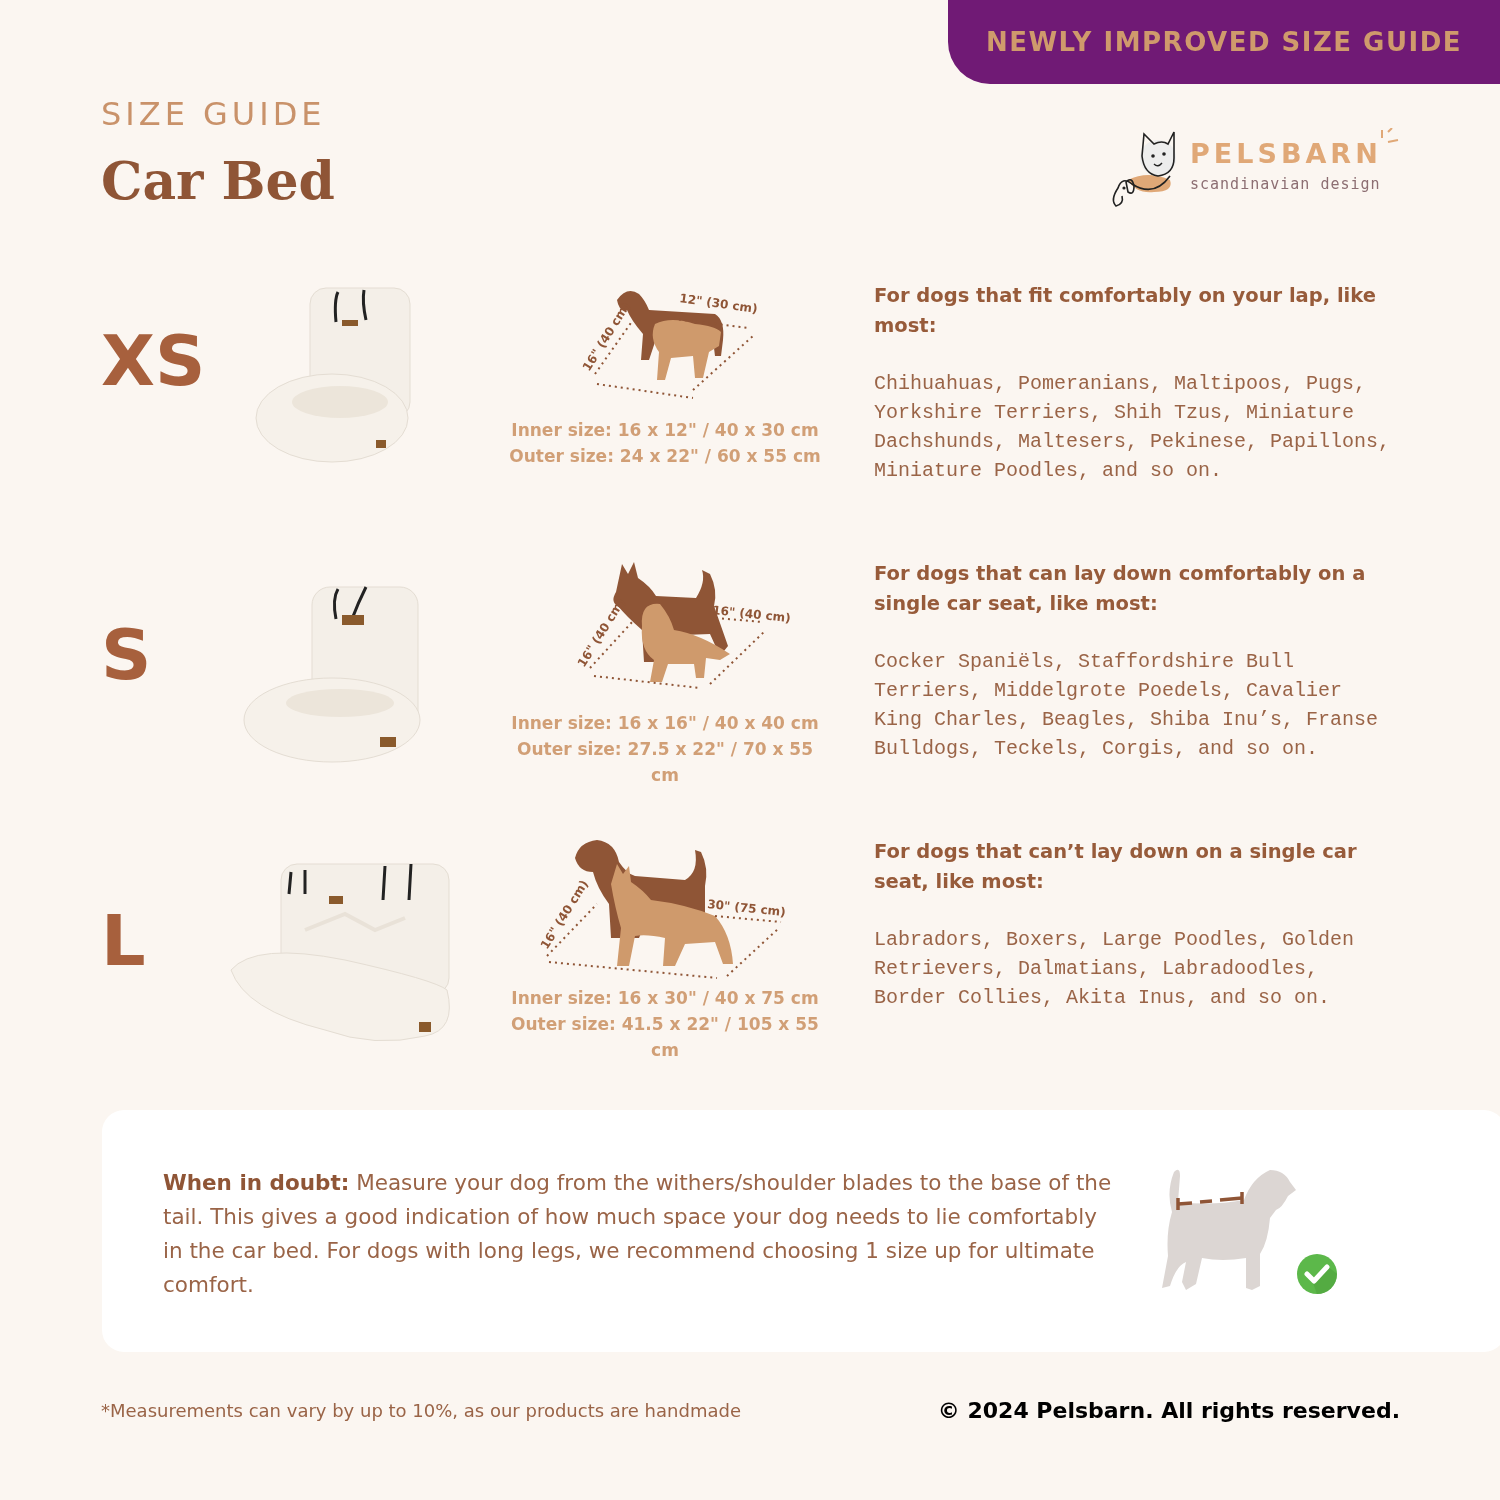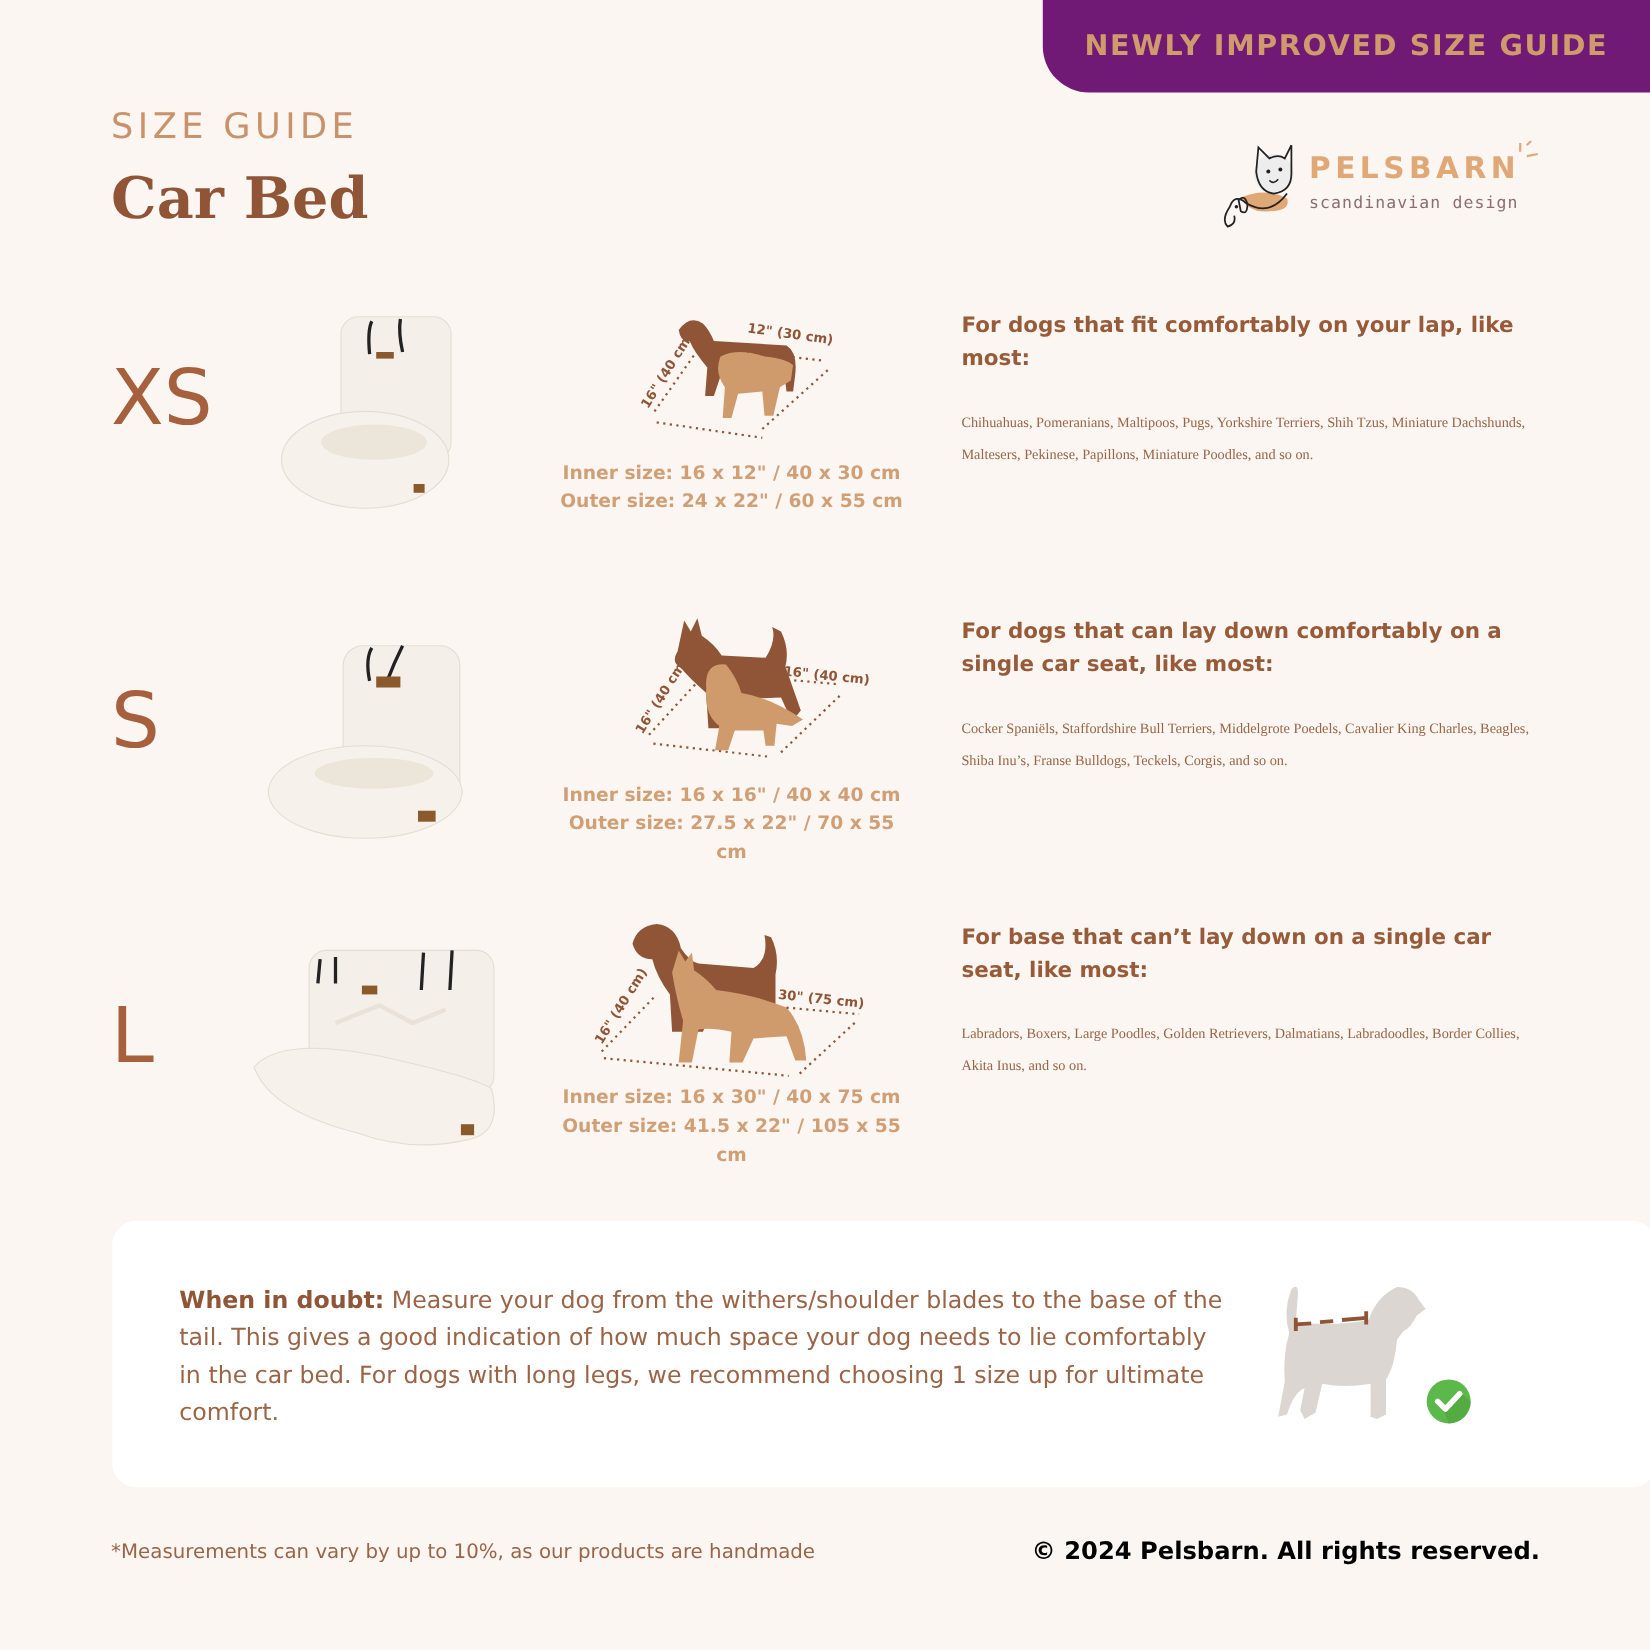--- a/index.html
+++ b/index.html
@@ -40,39 +40,39 @@
     font-size: 27px; letter-spacing: 4px; color: #e0a877;
   }
   .logo .tag {
     position: absolute; left: 82px; top: 47px;
     font-family: "DejaVu Sans Mono", monospace;
     font-size: 15px; letter-spacing: 1px; color: #8c6e72;
   }
   .row { position: absolute; left: 0; width: 1500px; }
   .size-letter {
     position: absolute; left: 101px;
-    font-family: "DejaVu Sans", sans-serif; font-weight: normal;
+    font-family: "DejaVu Sans", sans-serif; font-weight: bold;
     font-size: 70px; color: #a7603d;
   }
   .bed { position: absolute; }
   .diagram { position: absolute; }
   .dims {
     position: absolute; text-align: center;
     font-family: "DejaVu Sans", sans-serif; font-weight: bold;
     font-size: 17px; line-height: 26px; color: #d19f76;
   }
   .desc { position: absolute; left: 874px; width: 520px; }
   .desc h3 {
     font-family: "DejaVu Sans", sans-serif; font-weight: bold;
     font-size: 19.5px; line-height: 30px; color: #975b3a;
   }
   .desc p {
     margin-top: 28px;
-    font-family: Liberation Serif, serif;
-    font-size: 13px; line-height: 29px; color: #9a6447;
+    font-family: Liberation Mono, monospace;
+    font-size: 20px; line-height: 29px; color: #9a6447;
   }
   .doubt {
     position: absolute; left: 102px; top: 1110px; width: 1404px; height: 242px;
     background: #ffffff; border-radius: 22px;
   }
   .doubt p {
     position: absolute; left: 61px; top: 56px; width: 960px;
     font-family: "DejaVu Sans", sans-serif;
     font-size: 21.5px; line-height: 34px; color: #9a6447;
   }
@@ -199,21 +199,21 @@
       <line x1="180" y1="78" x2="246" y2="84"></line>
     </g>
     <text transform="translate(12,112) rotate(-58)" font-size="12" fill="#8f5536" font-family="DejaVu Sans, sans-serif" font-weight="bold">16" (40 cm)</text>
     <text transform="translate(172,70) rotate(6)" font-size="12" fill="#8f5536" font-family="DejaVu Sans, sans-serif" font-weight="bold">30" (75 cm)</text>
   </svg>
   <div class="dims" style="left:500px;top:155px;width:330px;">
     <div>Inner size: 16 x 30" / 40 x 75 cm</div>
     <div>Outer size: 41.5 x 22" / 105 x 55 cm</div>
   </div>
   <div class="desc" style="top:7px;">
-    <h3>For base that can’t lay down on a single car seat, like most:</h3>
+    <h3>For dogs that can’t lay down on a single car seat, like most:</h3>
     <p>Labradors, Boxers, Large Poodles, Golden Retrievers, Dalmatians, Labradoodles, Border Collies, Akita Inus, and so on.</p>
   </div>
 </div>
 
 <div class="doubt">
   <p><b>When in doubt:</b><span> Measure your dog from the withers/shoulder blades to the base of the tail. This gives a good indication of how much space your dog needs to lie comfortably in the car bed. For dogs with long legs, we recommend choosing 1 size up for ultimate comfort.</span></p>
   <svg width="160" height="140" viewBox="0 0 160 140" style="position:absolute;left:1050px;top:52px">
     <path d="M22 10 Q28 4 28 14 L26 40 Q60 44 92 38 Q100 16 118 8 Q132 8 138 20 L144 28 L136 34 Q130 46 124 48 L118 56 Q116 80 108 92 L108 124 L100 128 L94 126 L94 96 Q70 100 50 96 L44 122 L34 128 L30 120 L34 100 Q24 104 18 124 L10 126 L16 94 Q14 70 20 50 Q14 30 22 10Z" fill="#dcd6d3"></path>
     <g stroke="#8f5536" stroke-width="3.5">
       <line x1="26" y1="36" x2="26" y2="48"></line>

